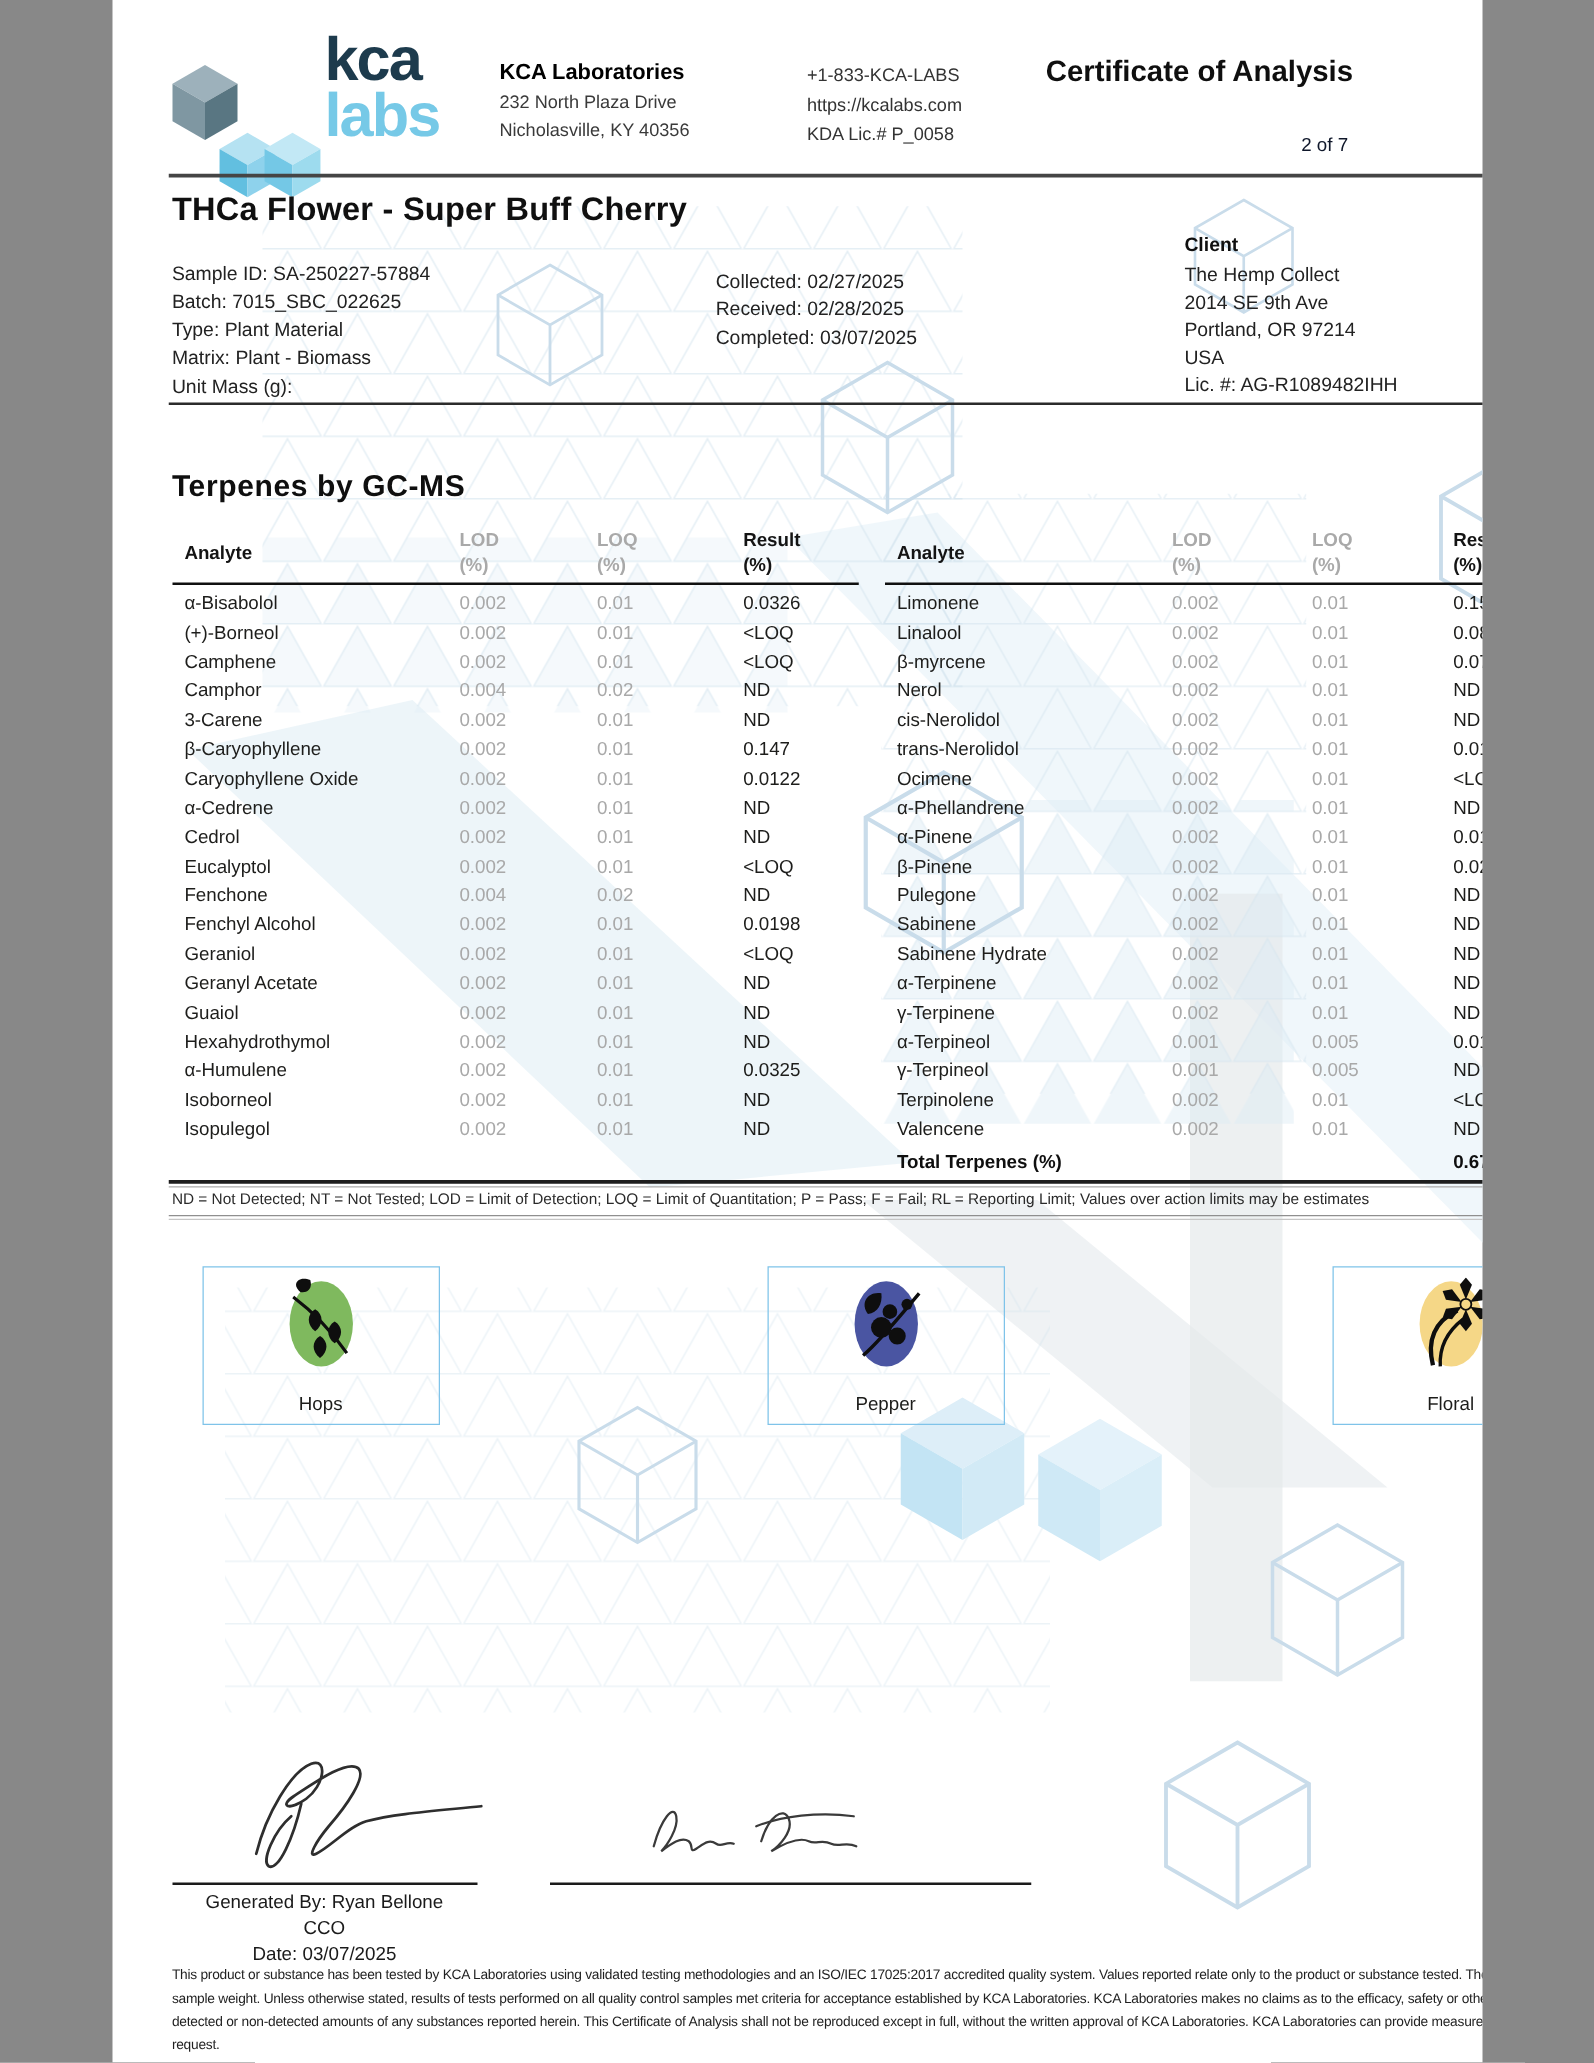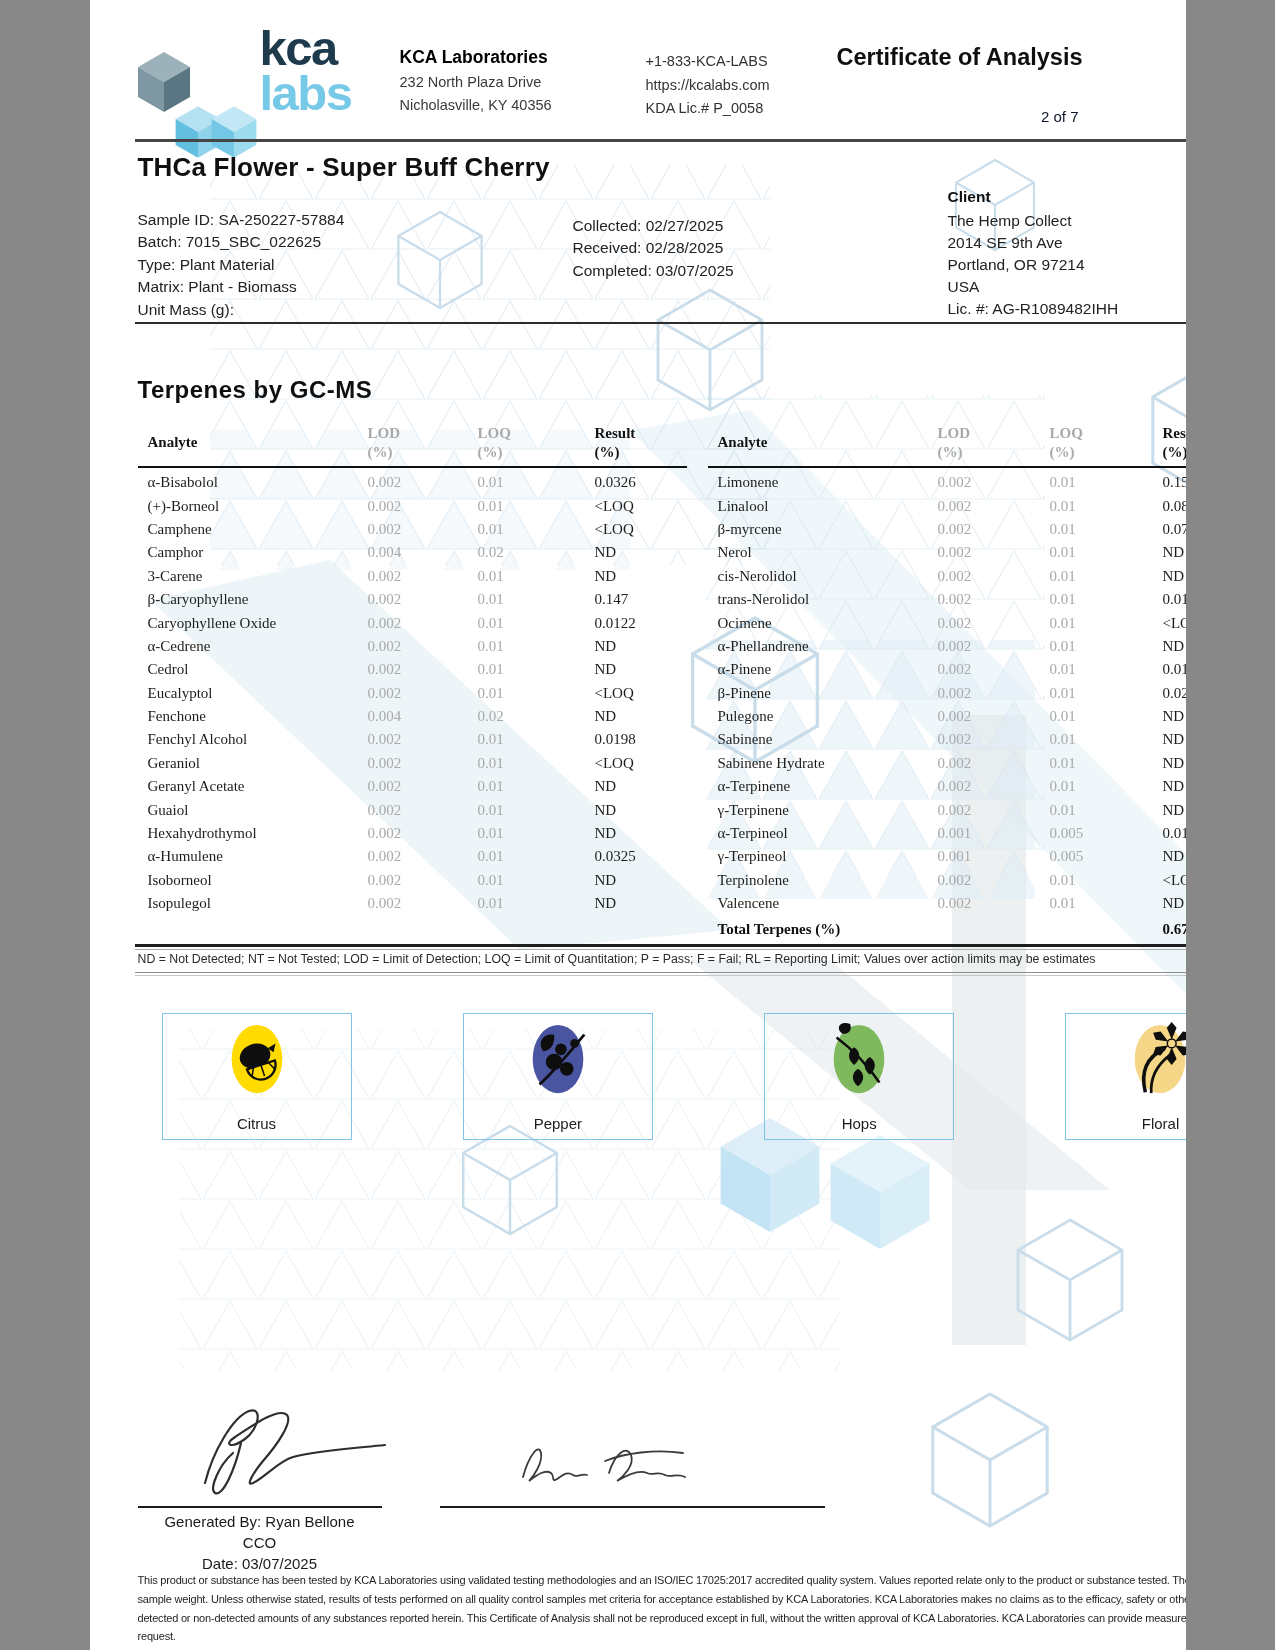--- a/index.html
+++ b/index.html
@@ -34,21 +34,21 @@
   .client-block .hd { font-weight:800; color:#0f0f0f; margin-bottom:2px; }
 
   .rule-info { left:45px; top:322px; width:1187px; border-top:2px solid #2b2b2b; }
 
   .section-title { left:48px; top:376px; font-size:24px; font-weight:800; letter-spacing:.5px; color:#0f0f0f; }
 
   
   .table { position:absolute; top:421px; }
   .table-left  { left:48px;  width:561px; }
   .table-right { left:618px; width:614px; }
-  .t-head, .t-row, .t-total { display:grid; padding-left:10px;font-family:Liberation Serif, serif; }
+  .t-head, .t-row, .t-total { display:grid; padding-left:10px; }
   .table-left  .t-head, .table-left  .t-row { grid-template-columns:220px 110px 117px 1fr; }
   .table-right .t-head, .table-right .t-row, .table-right .t-total { grid-template-columns:220px 112px 113px 1fr; }
   .t-head { height:42px; align-items:center; font-weight:700; font-size:15px; }
   .th .l1 { line-height:20px; }
   .th .l2 { line-height:19px; }
   .th-gray { color:#a9a9a9; }
   .th-dark { color:#141414; }
   .t-underline { margin-top:3px; border-top:2.2px solid #101010; }
   .table-left .t-underline { width:549px; }
   .table-right .t-underline { width:614px; }
@@ -499,58 +499,44 @@
     </div>
   </div>
 
   <div class="abs fg rule-bottom"></div>
   <div class="abs fg footnote">ND = Not Detected; NT = Not Tested; LOD = Limit of Detection; LOQ = Limit of Quantitation; P = Pass; F = Fail; RL = Reporting Limit; Values over action limits may be estimates</div>
   <div class="abs fg rule-footnote"></div>
 
   <div class="abs fg badges">
     <div class="badge">
       <svg class="badge-art" width="88" height="78" viewBox="0 0 90 80">
-        <ellipse cx="45" cy="38" rx="26" ry="35" fill="#FFDB00"></ellipse>
-        <g>
-          <ellipse cx="43" cy="35" rx="16" ry="12.5" transform="rotate(-18 43 35)" fill="#0e0e0e"></ellipse>
-          <path d="M56,27 l8,-5 -2,9 z" fill="#0e0e0e"></path>
-          <g transform="rotate(-18 49 44)">
-            <path d="M34,44 a15,15 0 0 0 30,0 Z" stroke="#0e0e0e" stroke-width="2.4" fill="#FFDB00"></path>
-            <path d="M49,44 v12 M41,44 l-4.5,9 M57,44 l4.5,9" stroke="#0e0e0e" stroke-width="1.6" fill="none"></path>
-          </g>
+        <ellipse cx="45" cy="38" rx="26" ry="35" fill="#7FB95E"></ellipse>
+        <g fill="#0e0e0e">
+          <path d="M22,16 C38,28 52,42 66,62" stroke="#0e0e0e" stroke-width="2.6" fill="none"></path>
+          <path d="M28,12 C20,6 26,-2 36,2 C38,9 34,13 28,12 Z"></path>
+          <path d="M40,26 c7,4 7,13 0,18 c-7,-5 -7,-14 0,-18 z"></path>
+          <path d="M56,36 c7,4 7,13 0,18 c-7,-5 -7,-14 0,-18 z"></path>
+          <path d="M44,48 c7,4 7,13 0,18 c-7,-5 -7,-14 0,-18 z"></path>
         </g>
       </svg>
-      <div class="badge-label">Citrus</div>
+      <div class="badge-label">Hops</div>
     </div>
     <div class="badge">
       <svg class="badge-art" width="88" height="78" viewBox="0 0 90 80">
         <ellipse cx="45" cy="38" rx="26" ry="35" fill="#4A55A2"></ellipse>
         <g fill="#0e0e0e">
           <path d="M26,64 C40,52 56,32 72,13" stroke="#0e0e0e" stroke-width="2.8" fill="none"></path>
           <path d="M30,30 C23,21 30,11 41,13 C42,22 38,29 30,30 Z"></path>
           <circle cx="41" cy="41" r="8.5"></circle>
           <circle cx="54" cy="48" r="7"></circle>
           <circle cx="48" cy="28" r="6"></circle>
           <circle cx="62" cy="22" r="4.5"></circle>
         </g>
       </svg>
       <div class="badge-label">Pepper</div>
-    </div>
-    <div class="badge">
-      <svg class="badge-art" width="88" height="78" viewBox="0 0 90 80">
-        <ellipse cx="45" cy="38" rx="26" ry="35" fill="#7FB95E"></ellipse>
-        <g fill="#0e0e0e">
-          <path d="M22,16 C38,28 52,42 66,62" stroke="#0e0e0e" stroke-width="2.6" fill="none"></path>
-          <path d="M28,12 C20,6 26,-2 36,2 C38,9 34,13 28,12 Z"></path>
-          <path d="M40,26 c7,4 7,13 0,18 c-7,-5 -7,-14 0,-18 z"></path>
-          <path d="M56,36 c7,4 7,13 0,18 c-7,-5 -7,-14 0,-18 z"></path>
-          <path d="M44,48 c7,4 7,13 0,18 c-7,-5 -7,-14 0,-18 z"></path>
-        </g>
-      </svg>
-      <div class="badge-label">Hops</div>
     </div>
     <div class="badge">
       <svg class="badge-art" width="88" height="78" viewBox="0 0 90 80">
         <ellipse cx="45" cy="38" rx="26" ry="35" fill="#F5D787"></ellipse>
         <g fill="#0e0e0e">
           <path d="M30,72 C25,52 31,36 50,27" stroke="#0e0e0e" stroke-width="3.6" fill="none"></path>
           <path d="M36,73 C35,57 42,44 55,34" stroke="#0e0e0e" stroke-width="2.8" fill="none"></path>
           <g transform="translate(57,22)">
             <path d="M0,-4 L5,-16 L0,-22 L-5,-16 Z"></path>
             <path d="M0,-4 L5,-16 L0,-22 L-5,-16 Z" transform="rotate(60)"></path>

